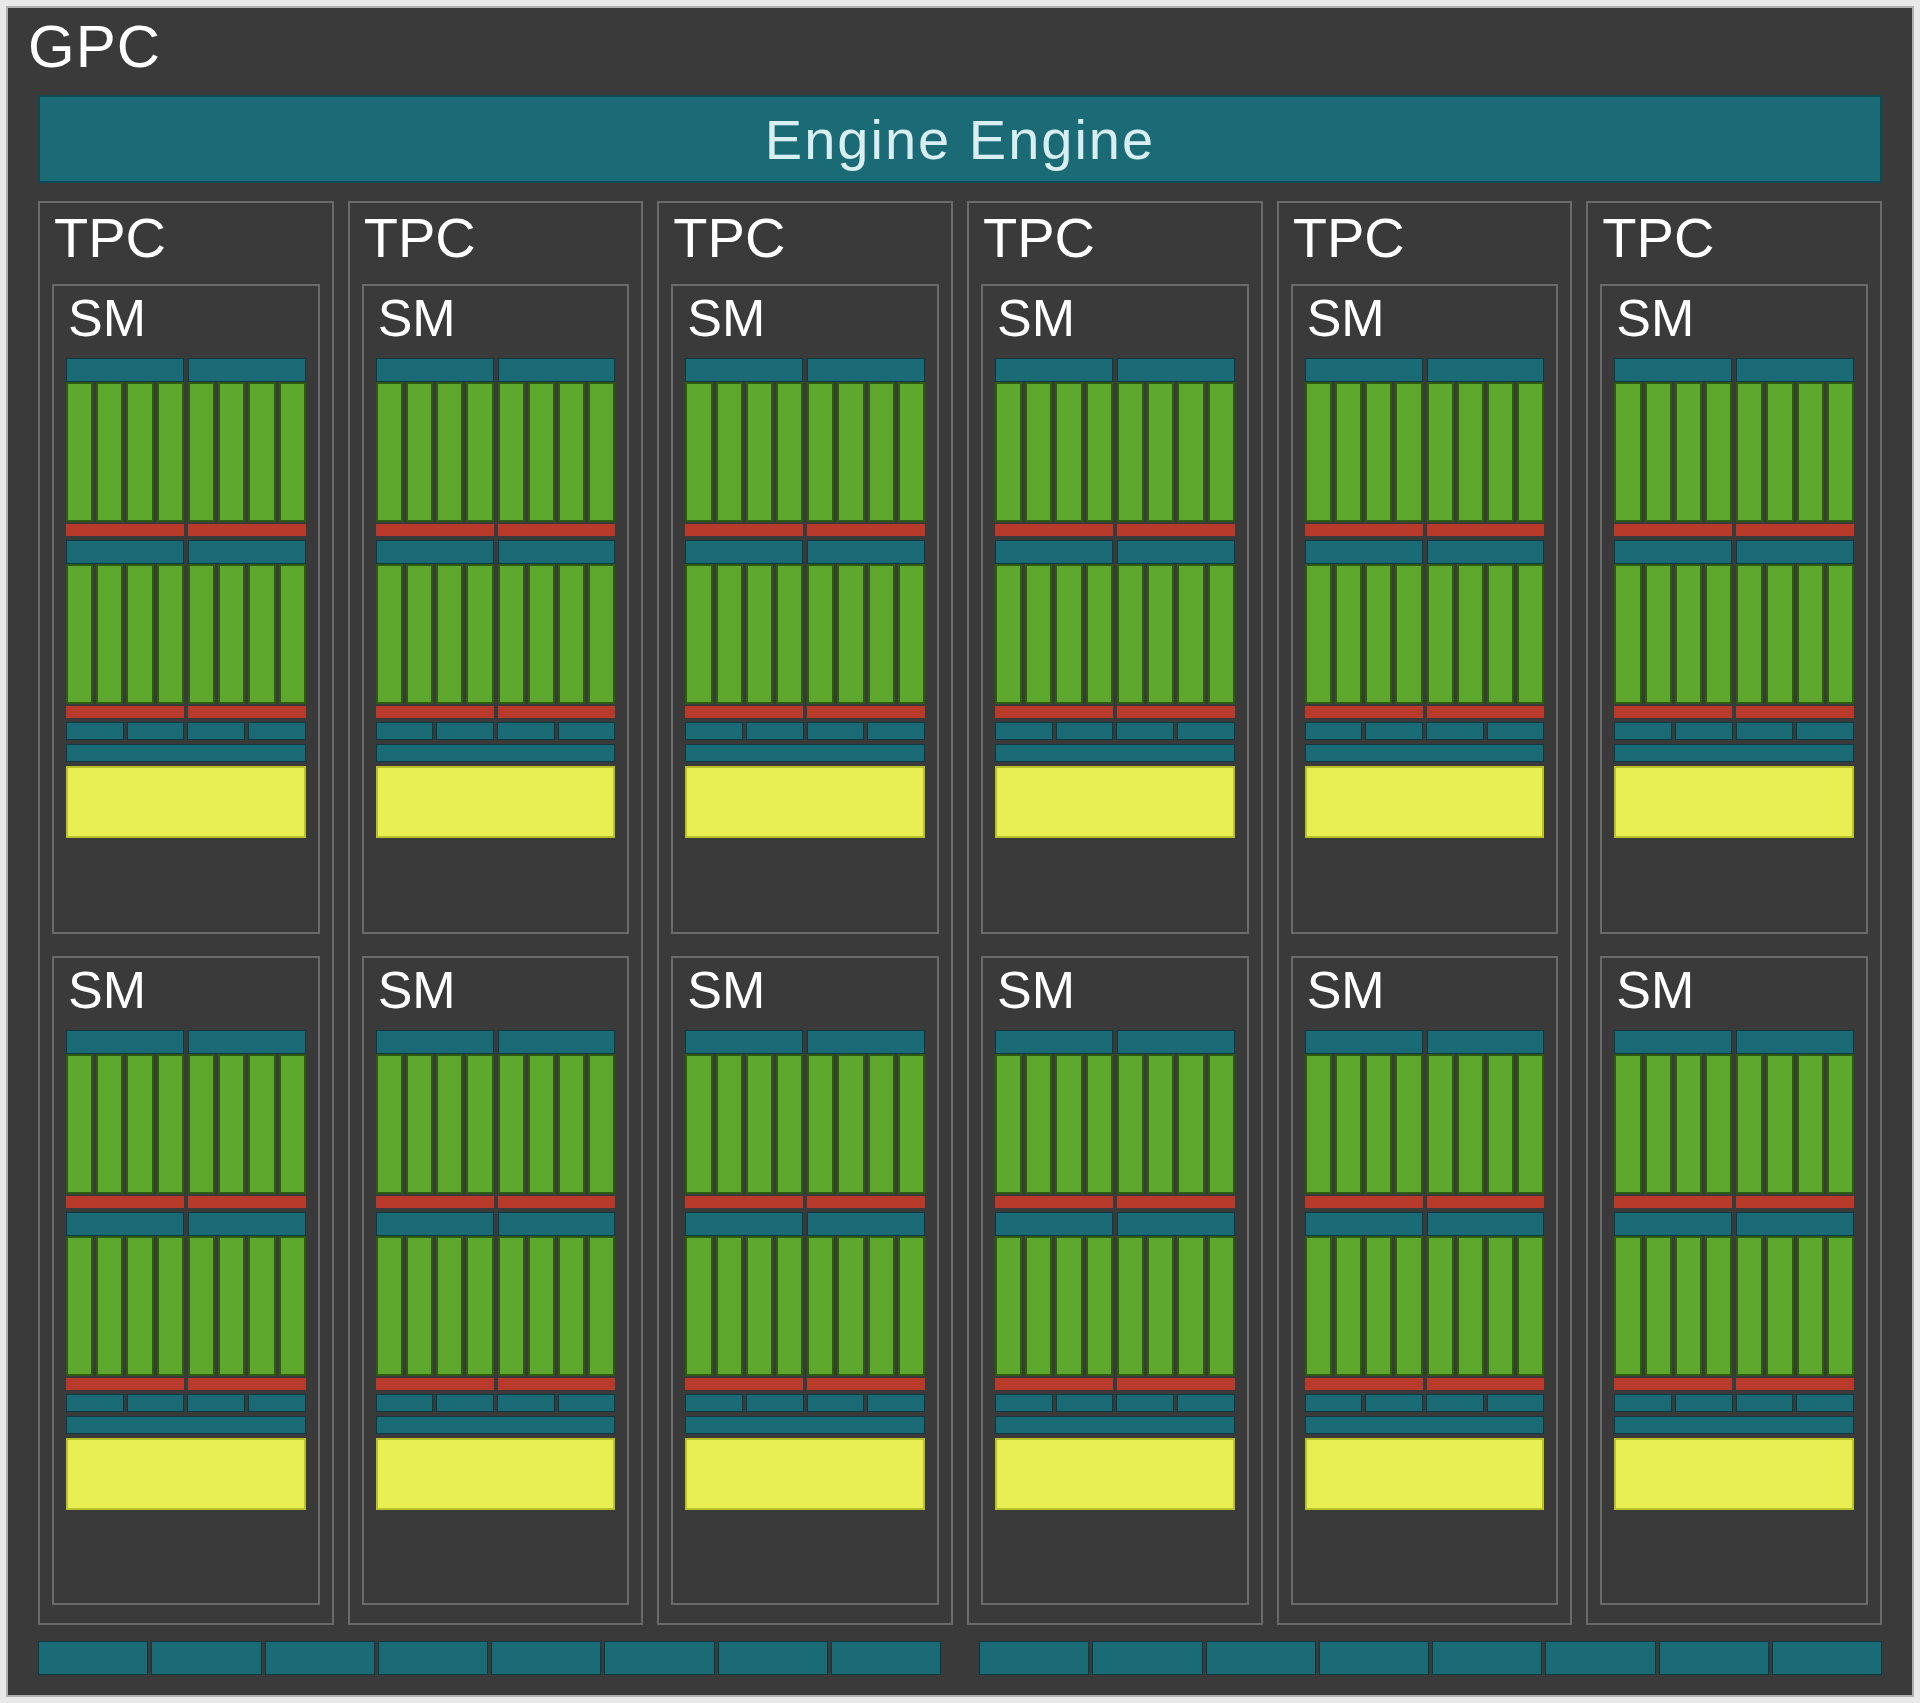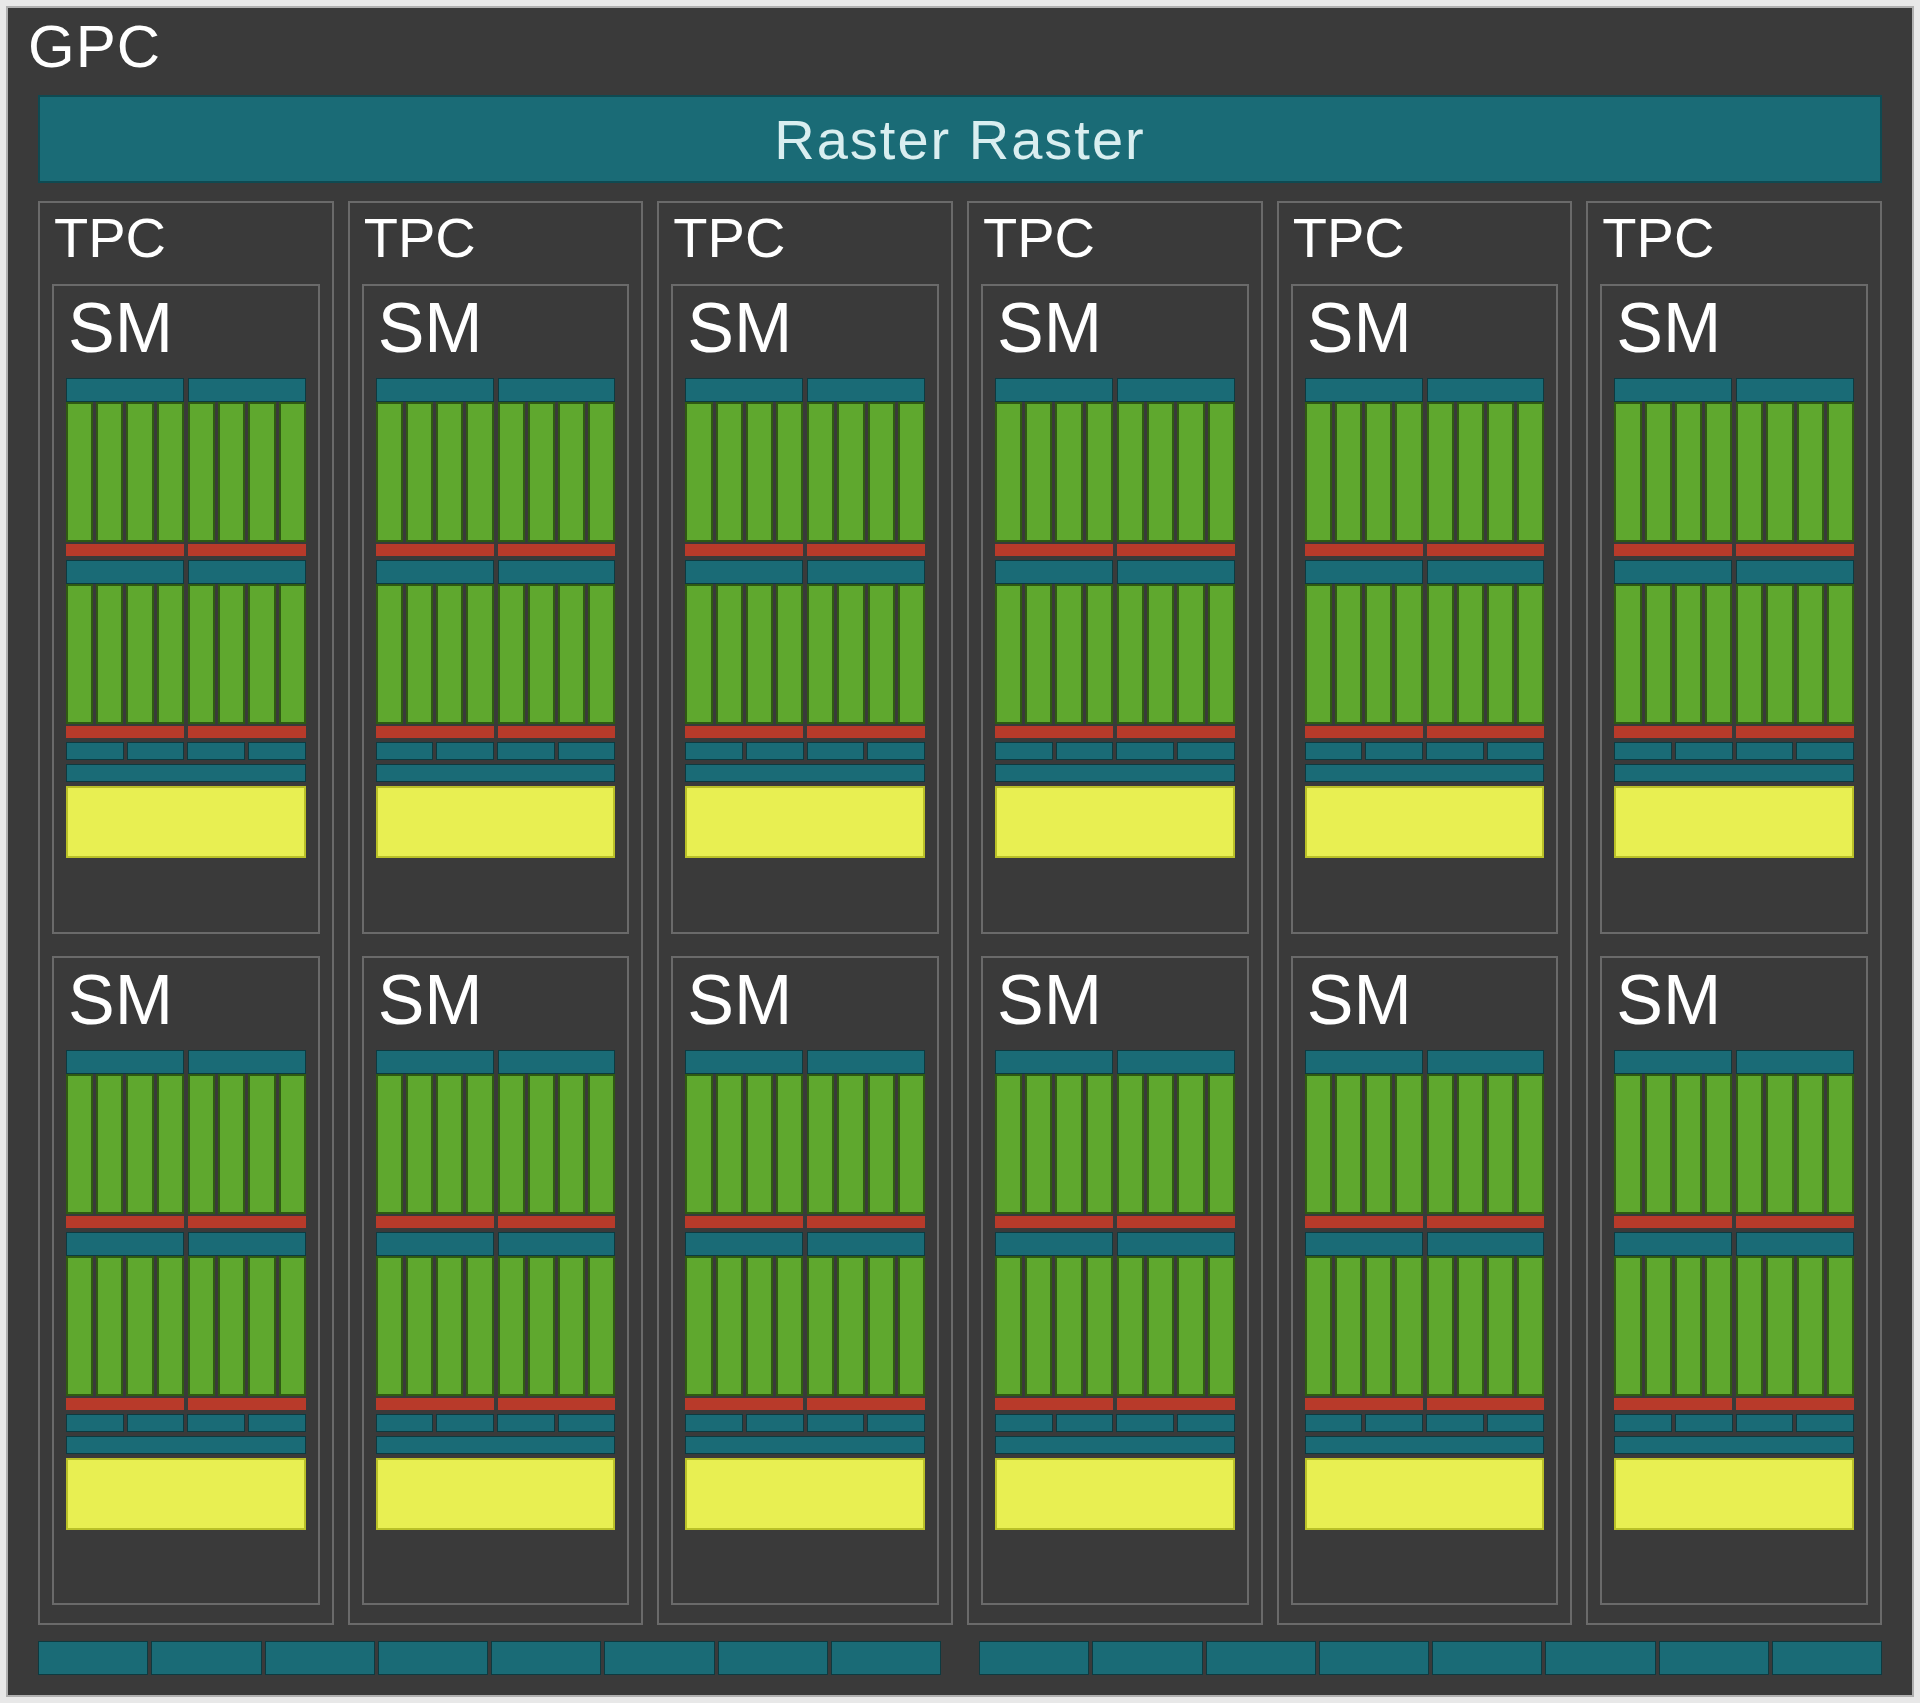--- a/index.html
+++ b/index.html
@@ -64,21 +64,21 @@
   .sm {
     border: 2px solid #6a6a6a;
     padding: 2px 12px 14px 12px;
     display: flex;
     flex-direction: column;
     flex: 1;
   }
   .sm + .sm { margin-top: 22px; }
   .sm-label {
     color: #ffffff;
-    font-size: 70px;
+    font-size: 52px;
     font-weight: 400;
     margin-bottom: 10px;
     margin-left: 2px;
   }
   .sm-body {
     flex: 1;
     display: flex;
     flex-direction: column;
   }
   .partition-pair {
@@ -150,21 +150,21 @@
     border: 1px solid #0d3a40;
   }
 </style>
 </head>
 <body>
 
 <div class="gpc">
   <div class="gpc-label">GPC</div>
 
   <div class="raster">
-    <div class="raster-label">Raster Raster</div>
+    <div class="raster-label">Engine Engine</div>
   </div>
 
   <div class="tpc-row">
       <div class="tpc">
         <div class="tpc-label">TPC</div>
         <div class="sm">
           <div class="sm-label">SM</div>
           <div class="sm-body">
             <div class="partition-pair">
               <div class="partition">

